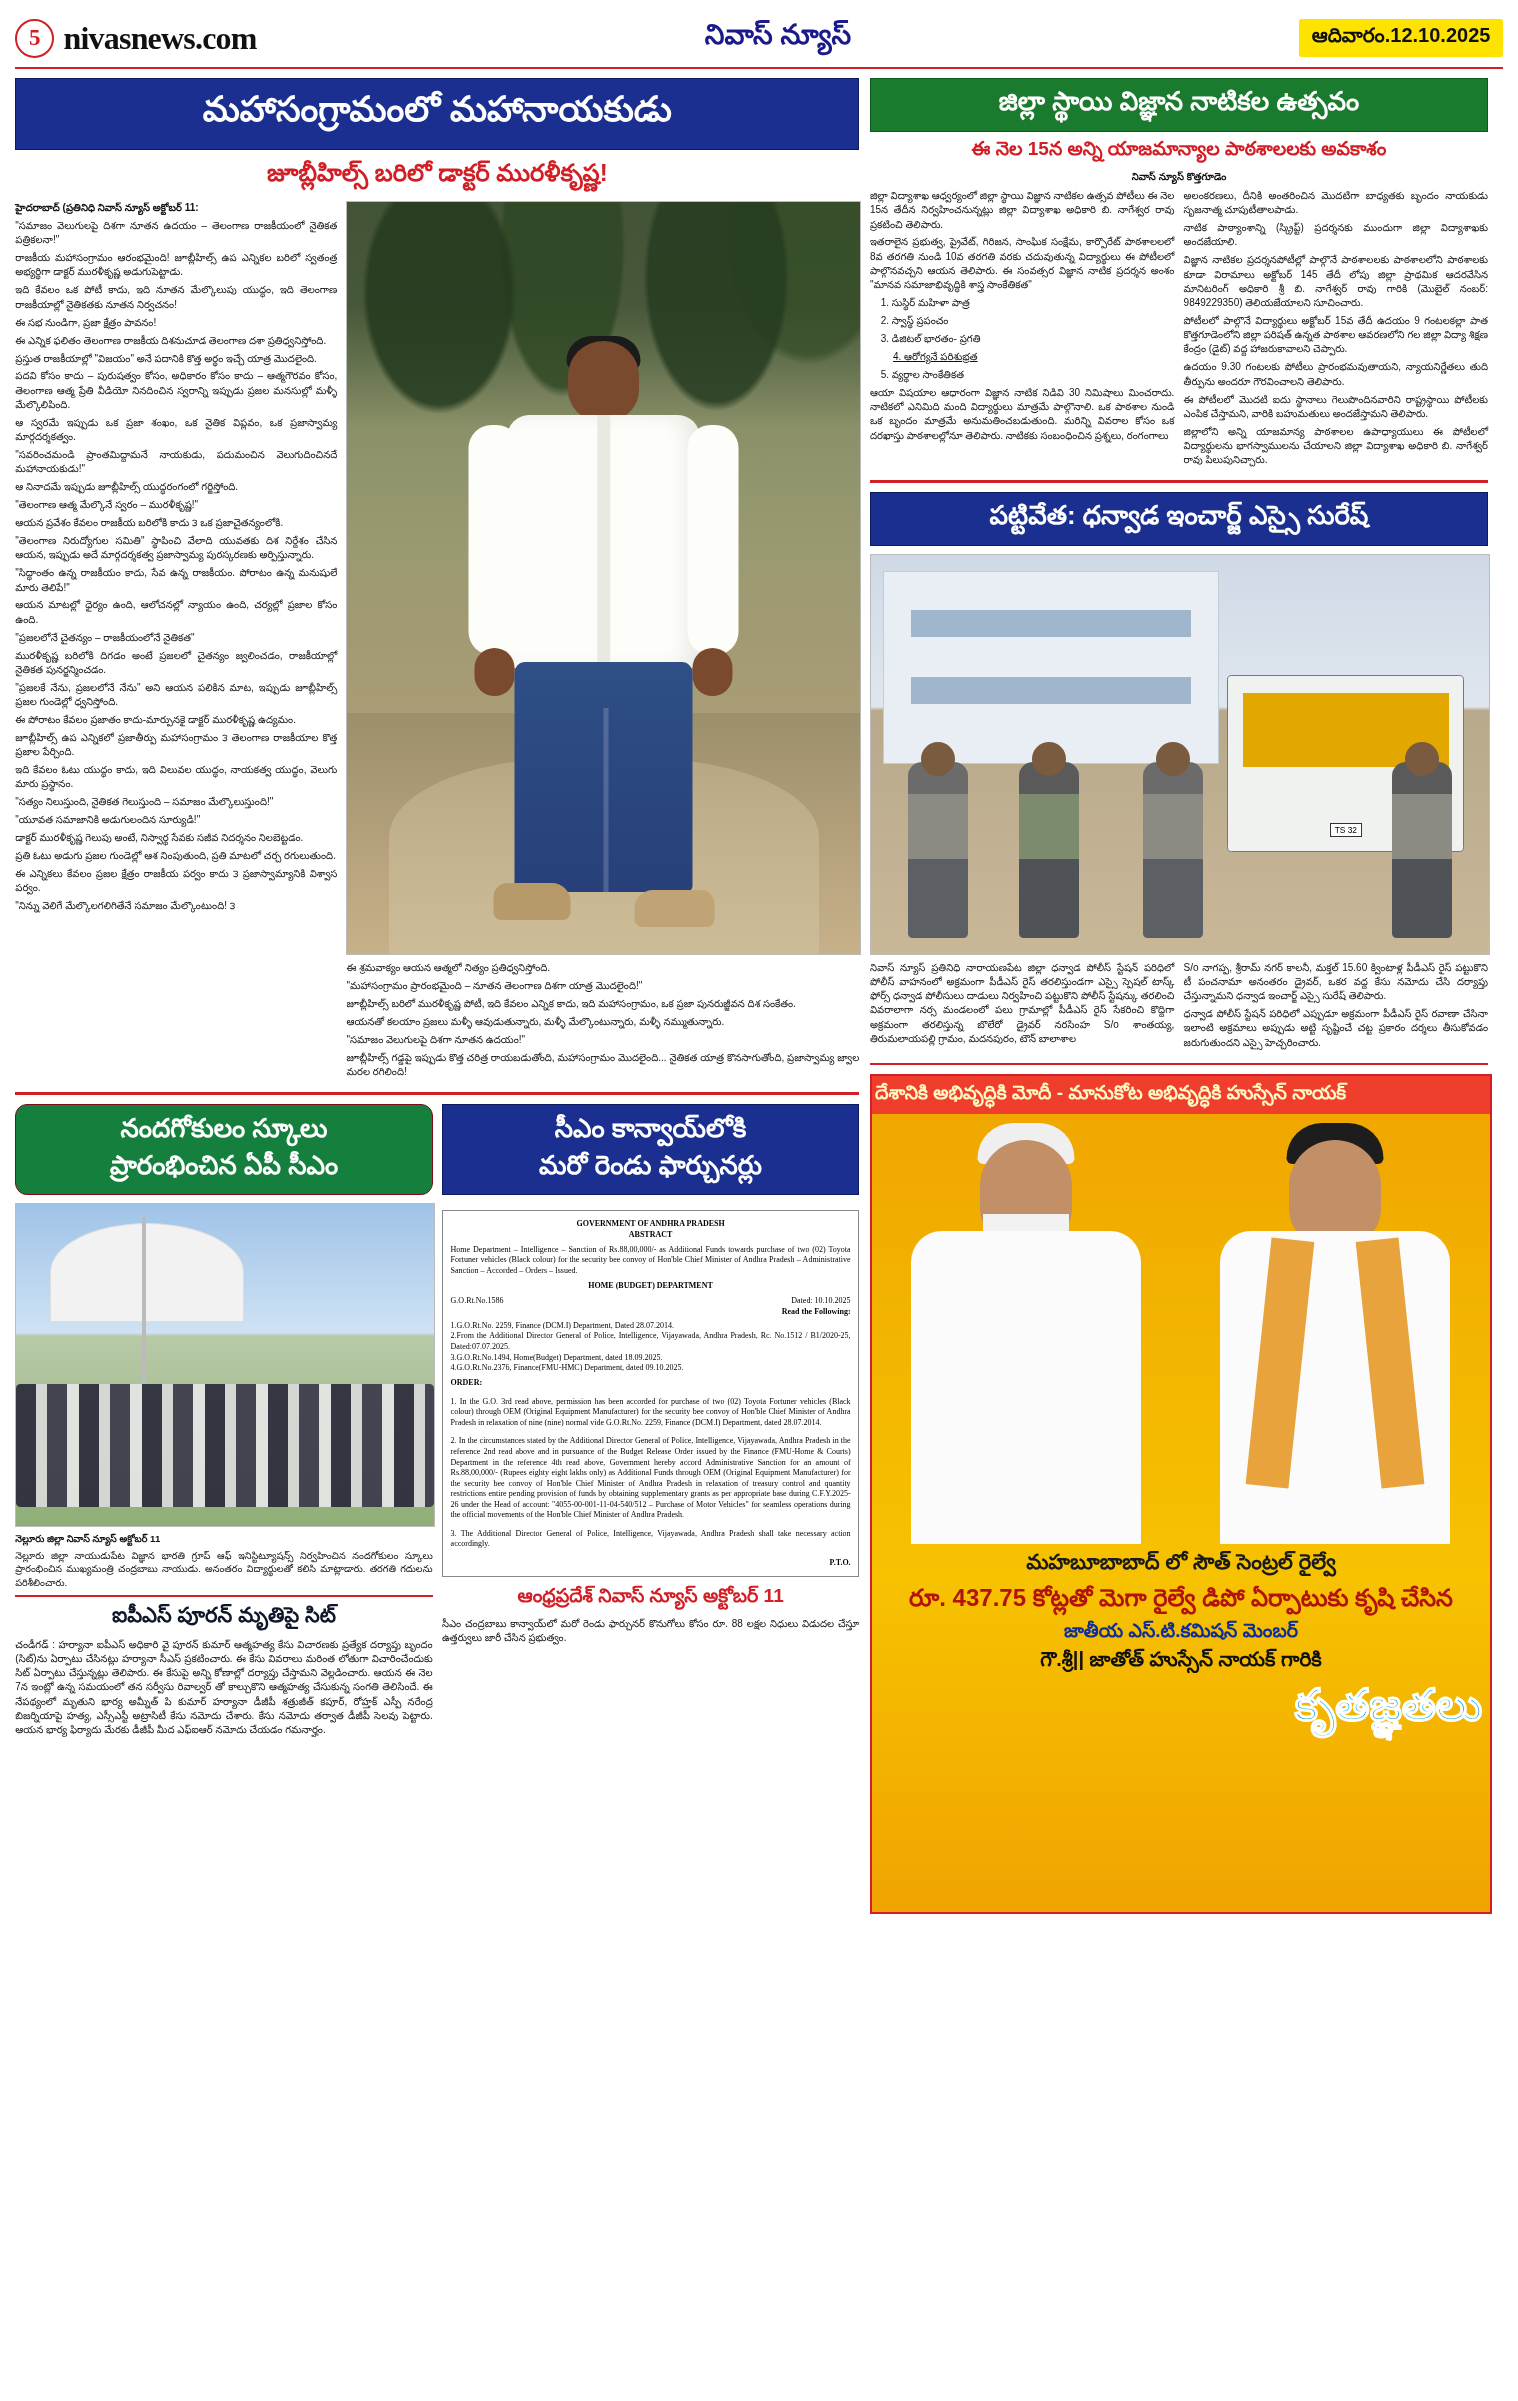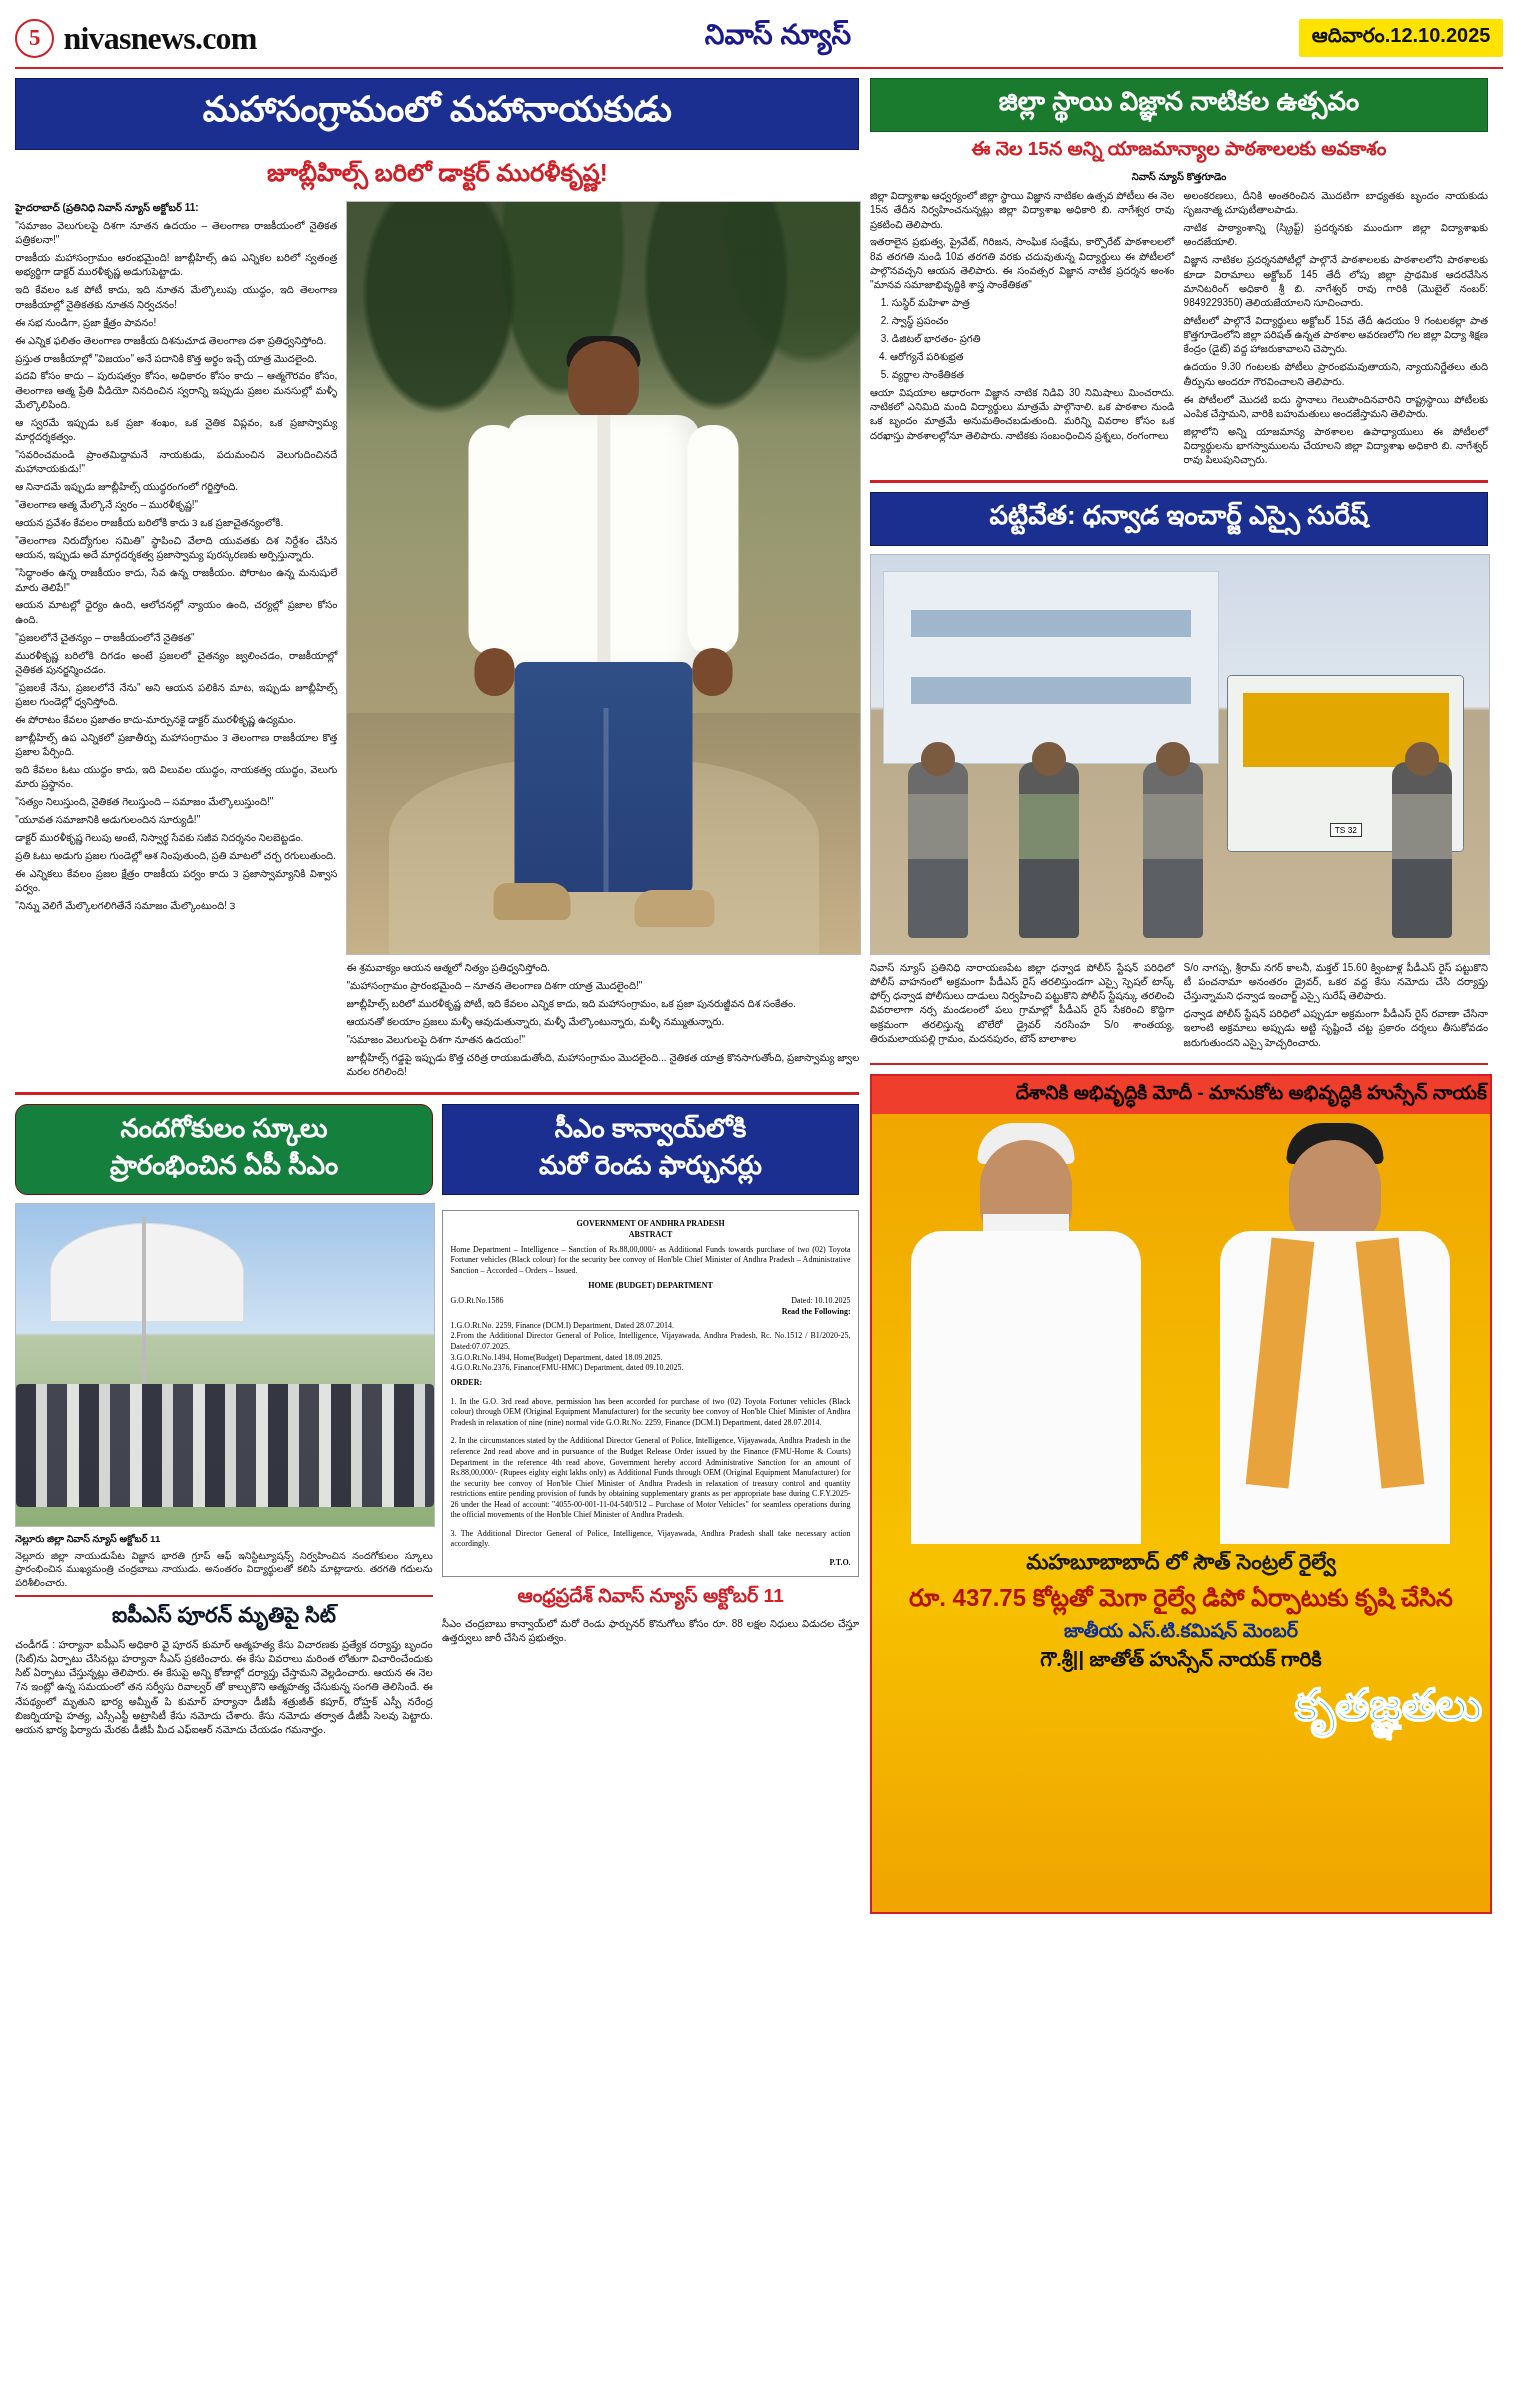--- a/index.html
+++ b/index.html
@@ -85,21 +85,21 @@
       background:repeating-linear-gradient(90deg,#2a2a3a 0 20px,#d9d9d9 20px 31px,#3a3a4a 31px 51px,#e6e6e6 51px 63px);
       border-radius:4.6px;opacity:.92;}
 
   
   .gov-box{border:0.8px solid #888;padding:7.7px;font-family:"Liberation Serif",serif;font-size:8px;line-height:1.32;text-align:justify;}
   .gov-box .ctr{text-align:center;}
   .gov-box b{font-weight:bold;}
 
   
   .ad{position:relative;width:100%;height:836px;background:linear-gradient(180deg,#f0a400 0%,#f3b400 30%,#f7c200 60%,#f0a400 100%);border:2.3px solid #d21f26;overflow:hidden;}
-  .ad-top{background:#ef3e2b;color:#000000;text-align:right;font-size:19px;font-weight:bold;padding:6.1px 3.1px;}
+  .ad-top{background:#ef3e2b;color:#fef9c3;text-align:left;font-size:19px;font-weight:bold;padding:6.1px 3.1px;}
   .ad-photos{position:relative;height:430px;}
   .ad-person{position:absolute;bottom:0;width:46%;height:96%;}
   .ad-person.left{left:2%;}
   .ad-person.right{right:2%;}
   .p-head{position:absolute;left:50%;top:2%;transform:translateX(-50%);width:92px;height:107px;background:#c28f66;border-radius:46px 46px 38px 38px;}
   .p-hair{position:absolute;left:50%;top:-2%;transform:translateX(-50%);width:97px;height:41px;background:#efefef;border-radius:48px 48px 7.7px 7.7px;}
   .p-hair.dark{background:#1d1d1d;}
   .p-beard{position:absolute;left:50%;top:20%;transform:translateX(-50%);width:86px;height:63px;background:#f2f2f2;border-radius:0 0 43px 43px;}
   .p-body{position:absolute;left:50%;top:24%;transform:translateX(-50%);width:230px;height:76%;background:#fbfbfb;border-radius:31px 31px 0 0;}
   .p-scarf{position:absolute;left:50%;top:26%;transform:translateX(-50%);width:153px;height:60%;}
@@ -270,21 +270,21 @@
       <div class="subhead2">ఈ నెల 15న అన్ని యాజమాన్యాల పాఠశాలలకు అవకాశం</div>
       <div class="body-text" style="text-align:center;font-weight:bold;margin-bottom:4.6px;">నివాస్ న్యూస్ కొత్తగూడెం</div>
 
       <div class="two-col">
         <div class="c body-text">
           <p>జిల్లా విద్యాశాఖ ఆధ్వర్యంలో జిల్లా స్థాయి విజ్ఞాన నాటికల ఉత్సవ పోటీలు ఈ నెల 15న తేదీన నిర్వహించనున్నట్లు జిల్లా విద్యాశాఖ అధికారి బి. నాగేశ్వర రావు ప్రకటించి తెలిపారు.</p>
           <p>ఇతరాలైన ప్రభుత్వ, ప్రైవేట్, గిరిజన, సాంఘిక సంక్షేమ, కార్పొరేట్ పాఠశాలలలో 8వ తరగతి నుండి 10వ తరగతి వరకు చదువుతున్న విద్యార్థులు ఈ పోటీలలో పాల్గొనవచ్చని ఆయన తెలిపారు. ఈ సంవత్సర విజ్ఞాన నాటిక ప్రదర్శన అంశం "మానవ సమాజాభివృద్ధికి శాస్త్ర సాంకేతికత"</p>
           <p style="margin-left:10.7px;">1. సుస్థిర్ మహిళా పాత్ర</p>
           <p style="margin-left:10.7px;">2. స్వాస్థ్ ప్రపంచం</p>
           <p style="margin-left:10.7px;">3. డిజిటల్ భారతం- ప్రగతి</p>
-          <p style="margin-left:9px;">4. ఆరోగ్యనే పరిశుభ్రత</p>
+          <p style="margin-left:23px;text-decoration:underline;">4. ఆరోగ్యనే పరిశుభ్రత</p>
           <p style="margin-left:10.7px;">5. వ్యర్థాల సాంకేతికత</p>
           <p>ఆయా విషయాల ఆధారంగా విజ్ఞాన నాటిక నిడివి 30 నిమిషాలు మించరాదు. నాటికలో ఎనిమిది మంది విద్యార్థులు మాత్రమే పాల్గొనాలి. ఒక పాఠశాల నుండి ఒక బృందం మాత్రమే అనుమతించబడుతుంది. మరిన్ని వివరాల కోసం ఒక దరఖాస్తు పాఠశాలల్లోనూ తెలిపారు. నాటికకు సంబంధించిన ప్రశ్నలు, రంగంగాలు</p>
         </div>
         <div class="c body-text">
           <p>అలంకరణలు, దీనికి అంతరించిన మొదటిగా బాధ్యతకు బృందం నాయకుడు సృజనాత్మ చూపుటీతాలపాడు.</p>
           <p>నాటిక పాఠ్యాంశాన్ని (స్క్రిప్ట్) ప్రదర్శనకు ముందుగా జిల్లా విద్యాశాఖకు అందజేయాలి.</p>
           <p>విజ్ఞాన నాటికల ప్రదర్శనపోటీల్లో పాల్గొనే పాఠశాలలకు పాఠశాలలోని పాఠశాలకు కూడా విరామాలు అక్టోబర్ 145 తేదీ లోపు జిల్లా ప్రాథమిక ఆదరవేసిన మానిటరింగ్ అధికారి శ్రీ బి. నాగేశ్వర్ రావు గారికి (మొబైల్ నంబర్: 9849229350) తెలియజేయాలని సూచించారు.</p>
           <p>పోటీలలో పాల్గొనే విద్యార్థులు అక్టోబర్ 15వ తేదీ ఉదయం 9 గంటలకల్లా పాత కొత్తగూడెంలోని జిల్లా పరిషత్ ఉన్నత పాఠశాల ఆవరణలోని గల జిల్లా విద్యా శిక్షణ కేంద్రం (డైట్) వద్ద హాజరుకావాలని చెప్పారు.</p>
           <p>ఉదయం 9.30 గంటలకు పోటీలు ప్రారంభమవుతాయని, న్యాయనిర్ణేతలు తుది తీర్పును అందరూ గౌరవించాలని తెలిపారు.</p>
           <p>ఈ పోటీలలో మొదటి ఐదు స్థానాలు గెలుపొందినవారిని రాష్ట్రస్థాయి పోటీలకు ఎంపిక చేస్తామని, వారికి బహుమతులు అందజేస్తామని తెలిపారు.</p>

